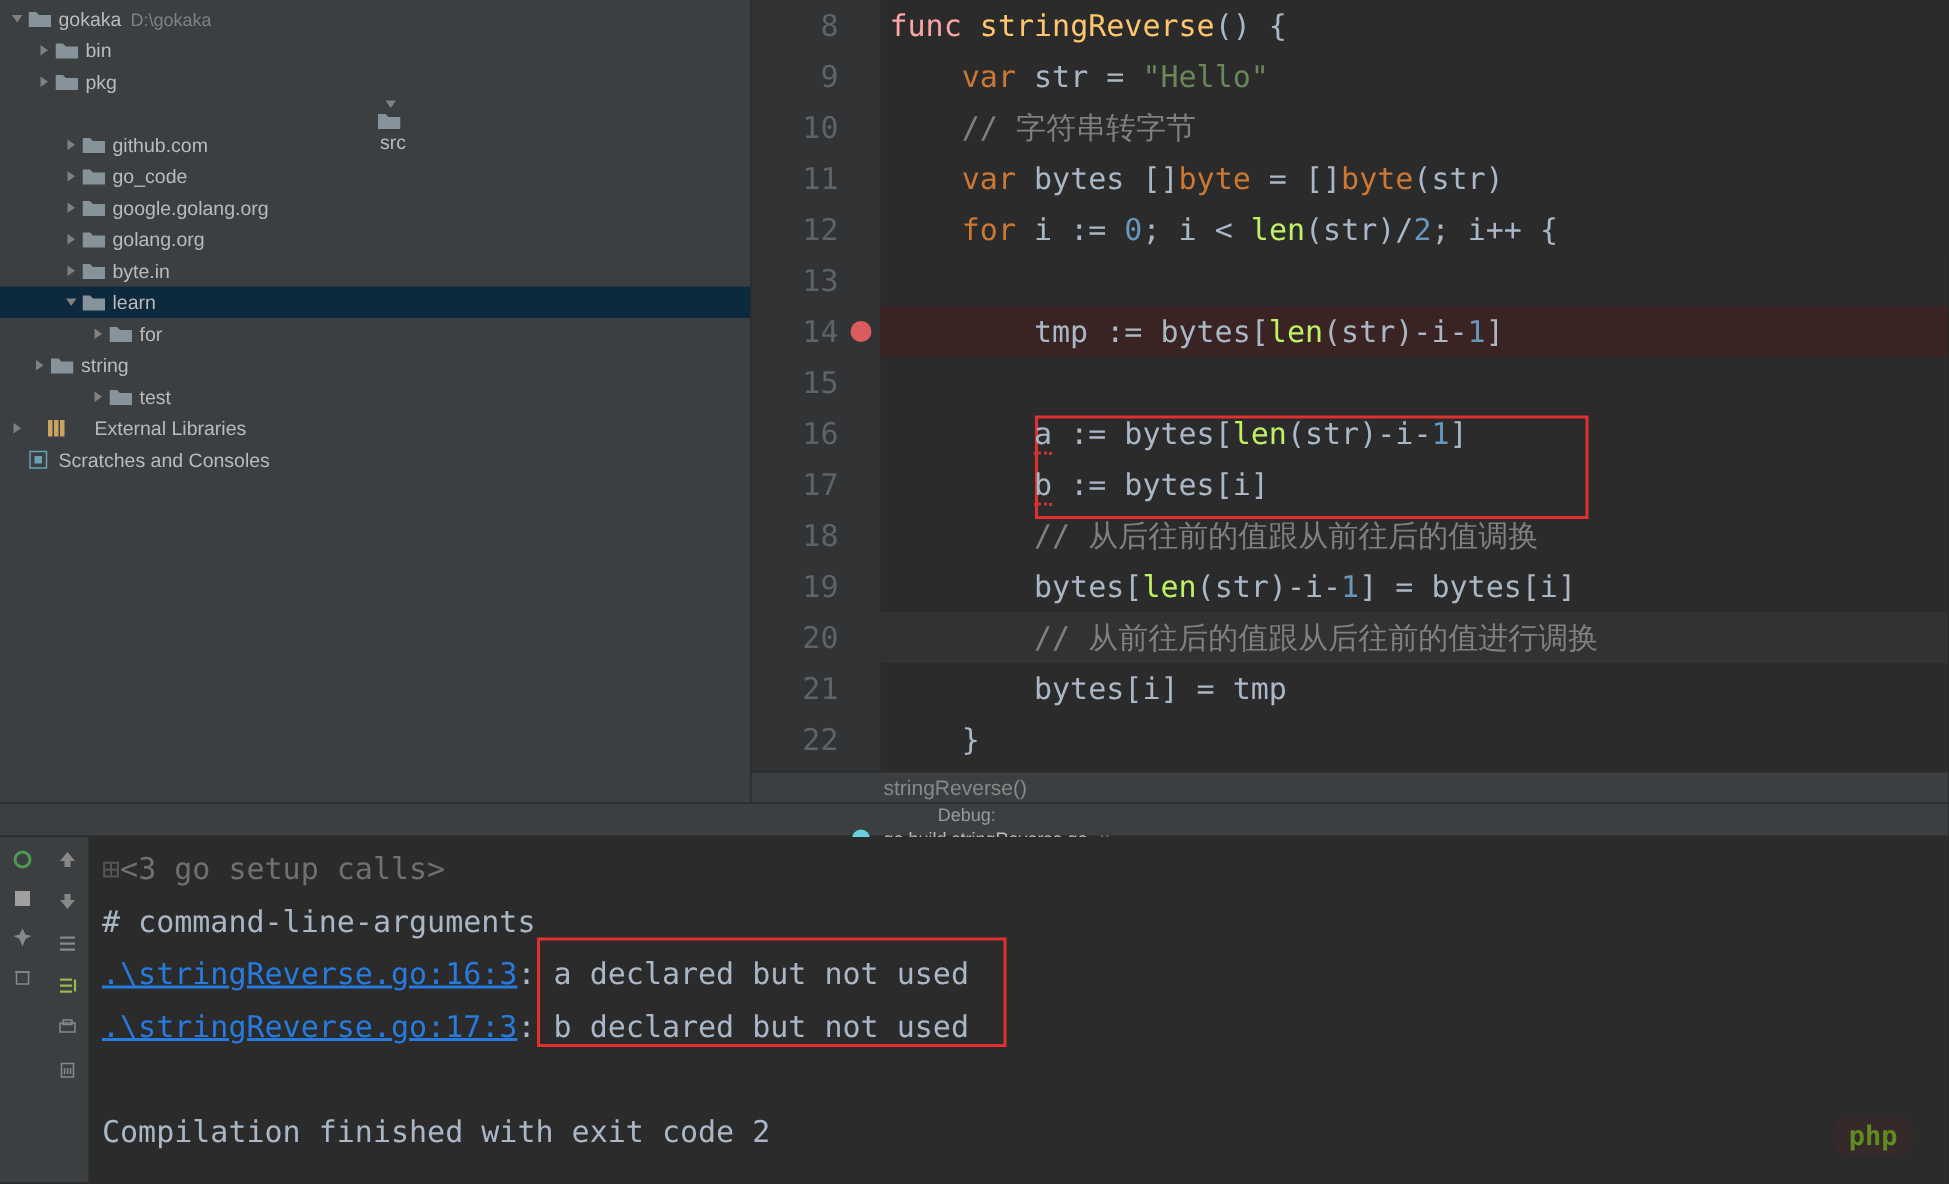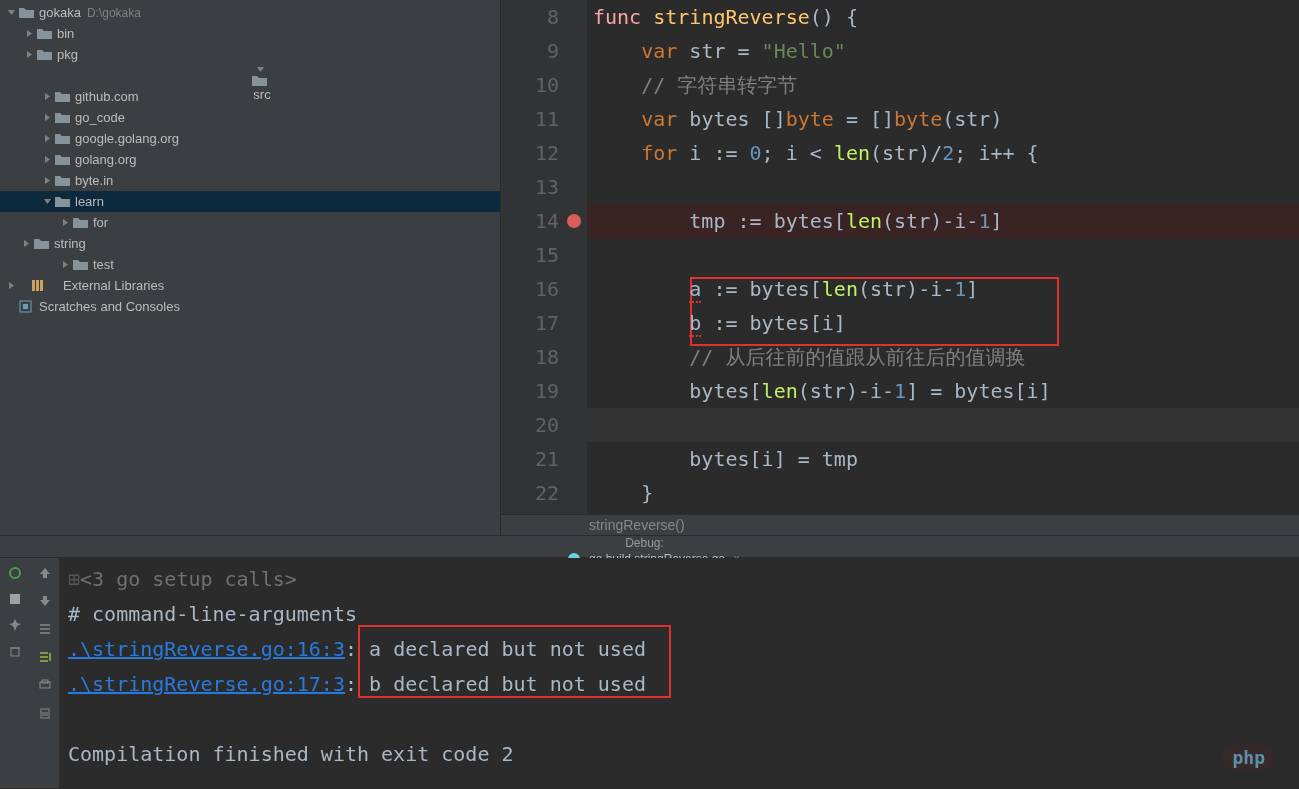--- a/index.html
+++ b/index.html
@@ -149,21 +149,21 @@
 .console .cln { height: 35px; line-height: 35px; white-space: pre; }
 .c-dim { color: #707070; }
 .c-link { color: #287bde; text-decoration: underline; }
 .console .err-box {
   position: absolute;
   border: 2px solid #e03030;
 }
 .watermark {
   position: absolute;
   right: 24px; bottom: 18px;
-  color: #7dd3fc; opacity: .6;
+  color: #84cc16; opacity: .6;
   font-weight: bold; font-size: 18px;
   background: rgba(120,30,30,.25);
   padding: 2px 10px; border-radius: 10px;
 }
 .squiggle { border-bottom: 2px dotted #cc3333; }
 svg { display:block; }
 </style>
 </head>
 <body>
 
@@ -393,21 +393,21 @@
           <div class="ln"><span>    </span><span class="comment">// 字符串转字节</span></div>
           <div class="ln"><span>    </span><span class="k-var">var </span><span class="ident">bytes []</span><span class="type">byte</span><span class="ident"> = []</span><span class="type">byte</span><span class="paren">(</span><span class="ident">str</span><span class="paren">)</span></div>
           <div class="ln"><span>    </span><span class="k-for">for </span><span class="ident">i </span><span class="op">:= </span><span class="num">0</span><span class="op">; </span><span class="ident">i </span><span class="op">&lt; </span><span class="len">len</span><span class="paren">(</span><span class="ident">str</span><span class="paren">)</span><span class="op">/</span><span class="num">2</span><span class="op">; </span><span class="ident">i</span><span class="op">++ {</span></div>
           <div class="ln"><span>        </span></div>
           <div class="ln bp"><span>        </span><span class="ident">tmp </span><span class="op">:= </span><span class="ident">bytes</span><span class="brack">[</span><span class="len">len</span><span class="paren">(</span><span class="ident">str</span><span class="paren">)</span><span class="op">-</span><span class="ident">i</span><span class="op">-</span><span class="num">1</span><span class="brack">]</span></div>
           <div class="ln"><span></span></div>
           <div class="ln"><span>        </span><span class="ident squiggle">a</span><span class="ident"> </span><span class="op">:= </span><span class="ident">bytes</span><span class="brack">[</span><span class="len">len</span><span class="paren">(</span><span class="ident">str</span><span class="paren">)</span><span class="op">-</span><span class="ident">i</span><span class="op">-</span><span class="num">1</span><span class="brack">]</span></div>
           <div class="ln"><span>        </span><span class="ident squiggle">b</span><span class="ident"> </span><span class="op">:= </span><span class="ident">bytes</span><span class="brack">[</span><span class="ident">i</span><span class="brack">]</span></div>
           <div class="ln"><span>        </span><span class="comment">// 从后往前的值跟从前往后的值调换</span></div>
           <div class="ln"><span>        </span><span class="ident">bytes</span><span class="brack">[</span><span class="len">len</span><span class="paren">(</span><span class="ident">str</span><span class="paren">)</span><span class="op">-</span><span class="ident">i</span><span class="op">-</span><span class="num">1</span><span class="brack">] </span><span class="op">= </span><span class="ident">bytes</span><span class="brack">[</span><span class="ident">i</span><span class="brack">]</span></div>
-          <div class="ln cur"><span>        </span></div>
+          <div class="ln cur"><span>        </span><span class="comment">// 从前往后的值跟从后往前的值进行调换</span></div>
           <div class="ln"><span>        </span><span class="ident">bytes</span><span class="brack">[</span><span class="ident">i</span><span class="brack">] </span><span class="op">= </span><span class="ident">tmp</span></div>
           <div class="ln"><span>    }</span></div>
         </div>
     </div>
     <div class="breadcrumb">stringReverse()</div>
   </div>
 </div>
 
 <div class="debug-bar">
   <span class="dlabel">Debug:</span>

